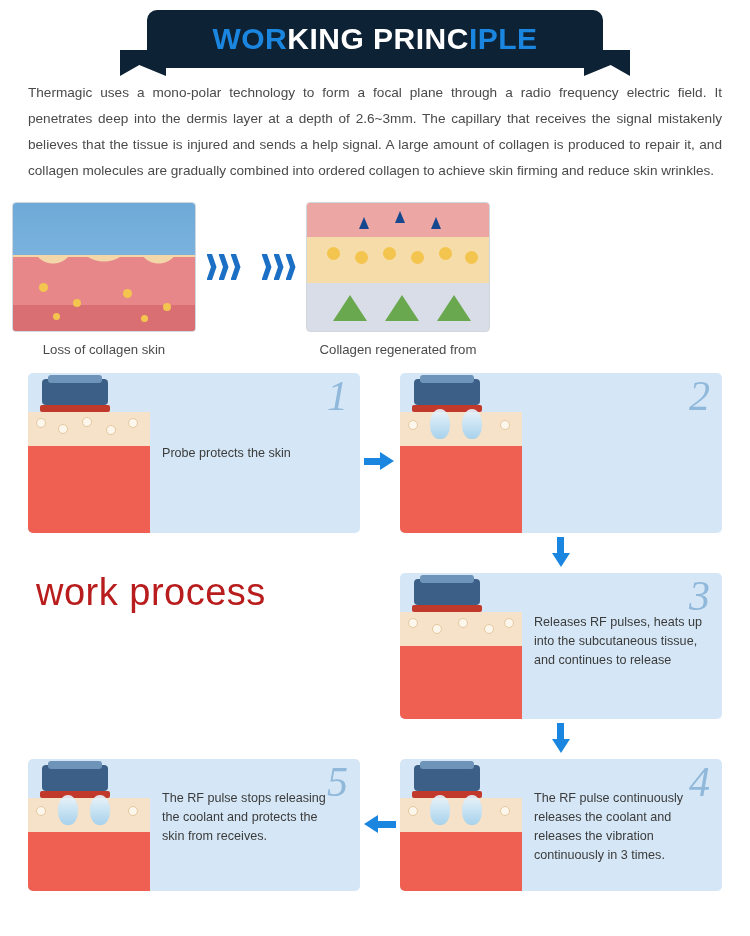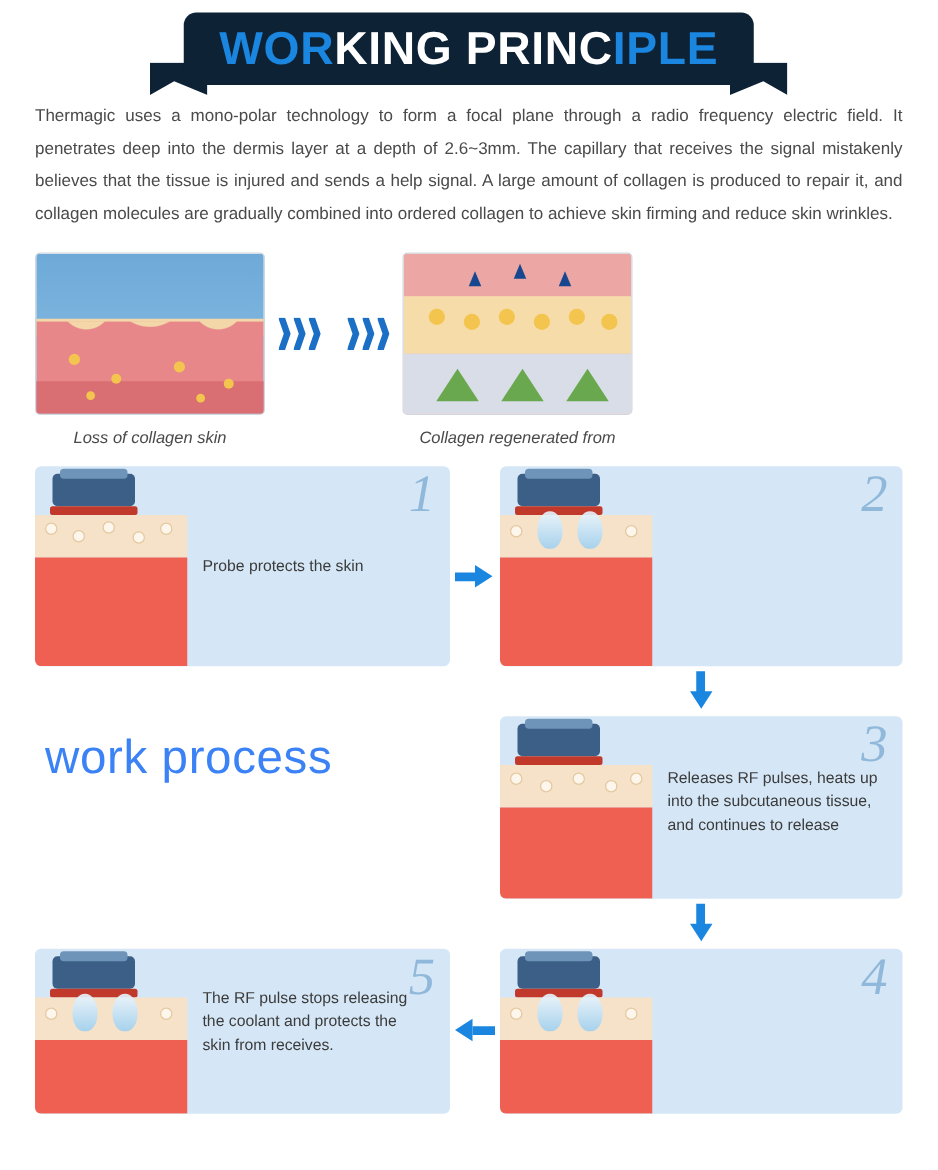--- a/index.html
+++ b/index.html
@@ -27,21 +27,21 @@
     width: 456px;
     height: 58px;
     background: #0d2235;
     border-radius: 10px;
     display: flex;
     align-items: center;
     justify-content: center;
     z-index: 3;
   }
   .banner-title {
-    font-size: 37px;
+    font-size: 30px;
     font-weight: bold;
     letter-spacing: 0.5px;
     color: #ffffff;
     white-space: nowrap;
   }
   .banner-title .hl { color: #1b86e0; }
   .ribbon {
     position: absolute;
     top: 46px;
     width: 46px;
@@ -58,23 +58,22 @@
     font-size: 13.6px;
     line-height: 26px;
     color: #4a4a4a;
     text-align: justify;
   }
 
   
   .panels {
     display: flex;
     align-items: flex-start;
-    margin: 18px 28px 0 28px;
-    position: relative;
-    font-style: italic;
+    margin: 18px 28px 0 12px;
+    position: relative;
   }
   .panel { width: 184px; }
   .panel-img {
     width: 184px;
     height: 130px;
     border-radius: 4px;
     position: relative;
     overflow: hidden;
     border: 1px solid #cfd8de;
   }
@@ -222,23 +221,23 @@
     position: absolute;
     width: 0; height: 0;
     border-left: 9px solid transparent;
     border-right: 9px solid transparent;
     border-top: 14px solid #1b86e0;
   }
   .arrow-stem-v { position: absolute; width: 7px; background: #1b86e0; }
 
   .wp-title {
     position: absolute;
-    left: 8px; top: 212px;
+    left: 8px; top: 198px;
     font-size: 38px;
-    color: #3b82f6;
+    color: #b91c1c;
     letter-spacing: 0.5px;
   }
 </style>
 </head>
 <body>
 
 <div class="banner-wrap">
   <div class="ribbon left"></div>
   <div class="ribbon right"></div>
   <div class="banner">
@@ -393,20 +392,21 @@
       <div class="dermis-red"></div>
       <span class="mist" style="left:30px;top:36px;"></span>
       <span class="mist" style="left:62px;top:36px;"></span>
       <div class="cells">
         <span class="cell" style="left:8px;top:6px;"></span>
         <span class="cell" style="left:100px;top:6px;"></span>
       </div>
     </div>
     <div class="step-text top">
       <span class="step-num">4</span>
+      <span class="step-body" style="margin-top:18px;">The RF pulse continuously releases the coolant and releases the vibration continuously in 3 times.</span>
     </div>
   </div>
 
   <div>
     <span class="arrow-stem-h" style="left:350px;top:448px;width:18px;"></span>
     <span class="arrow-left" style="left:336px;top:442px;"></span>
   </div>
 
   <div class="step" style="left:0;top:386px;width:332px;height:132px;">
     <div class="step-img">

